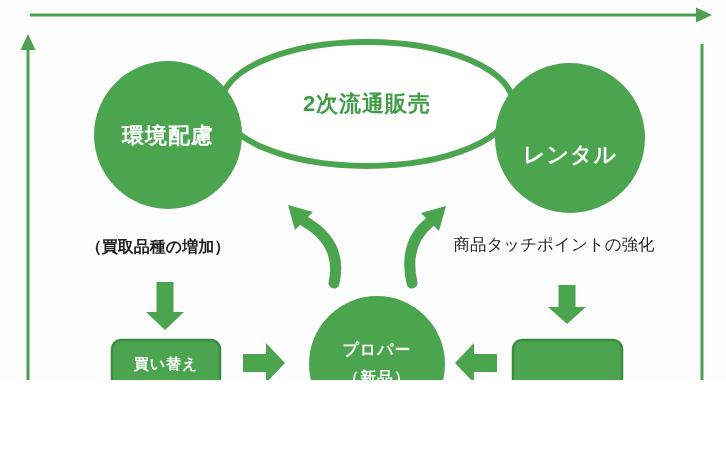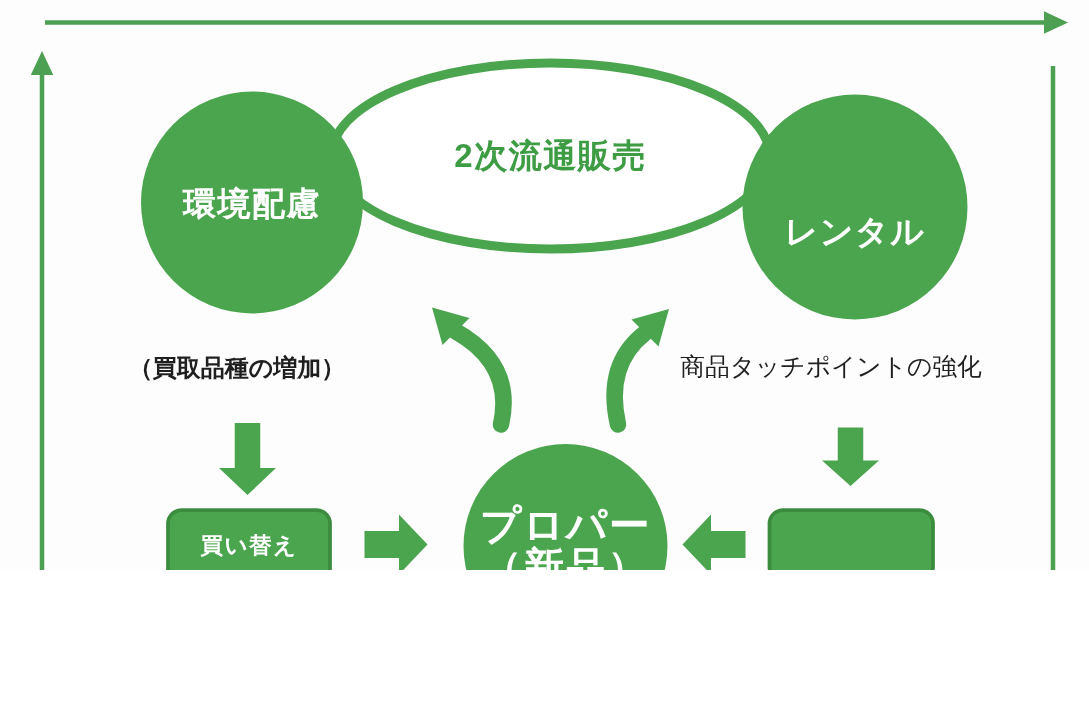--- a/index.html
+++ b/index.html
@@ -14,21 +14,21 @@
   .label{
     position:absolute;
     transform:translate(-50%,-50%);
     text-align:center;
     font-weight:bold;
     white-space:nowrap;
     pointer-events:none;
   }
   .circle-label{color:#ffffff;font-size:22px;letter-spacing:1px;}
   .ellipse-label{color:#3d9c44;font-size:22px;line-height:30px;letter-spacing:1px;}
-  .proper-label{color:#ffffff;font-size:27px;line-height:28px;letter-spacing:1px;}
+  .proper-label{color:#ffffff;font-size:16px;line-height:28px;letter-spacing:1px;}
   .note-label{color:#1f1f1f;font-size:16px;line-height:25px;}
   .note-label-right{color:#1f1f1f;font-size:16.5px;}
   .box-label{color:#ffffff;font-size:15px;letter-spacing:1px;}
 </style>
 </head>
 <body>
 
 <div class="canvas">
 
   <svg class="layer" width="726" height="472" viewBox="0 0 726 472">

